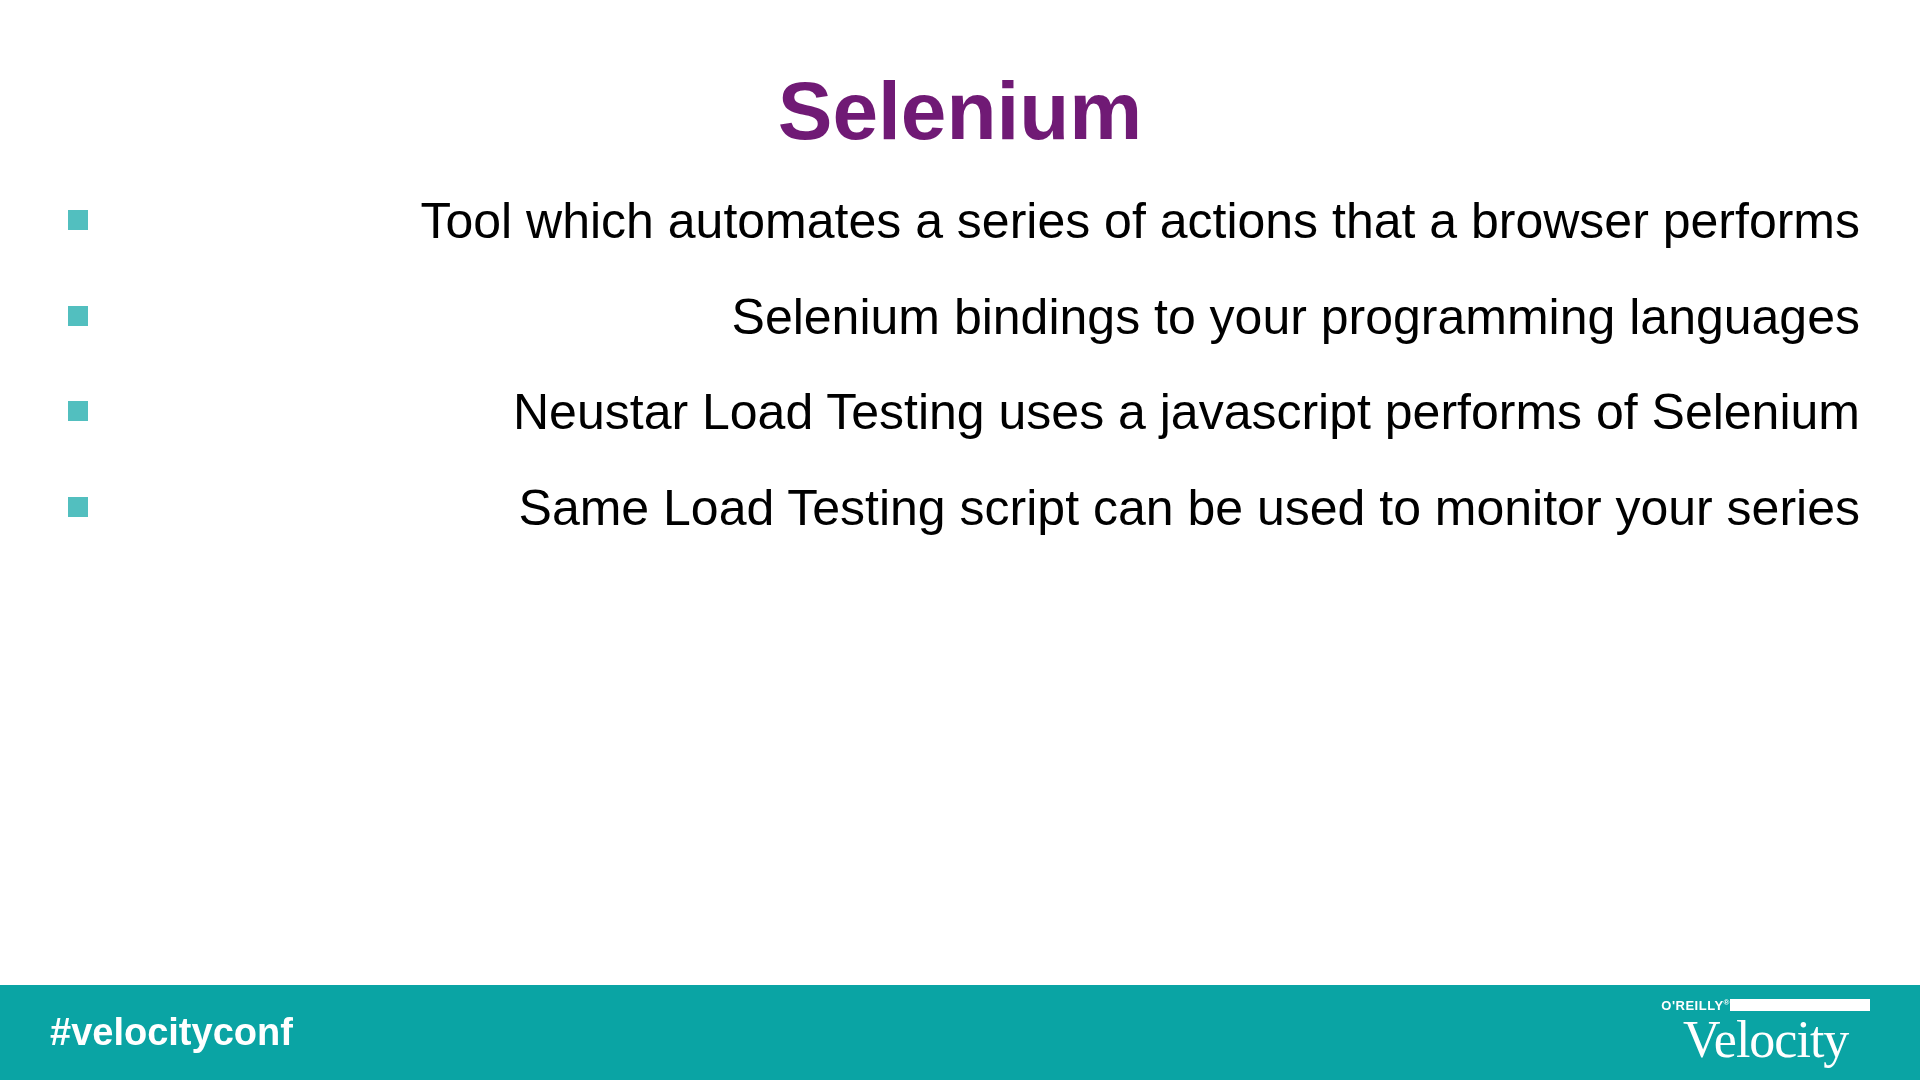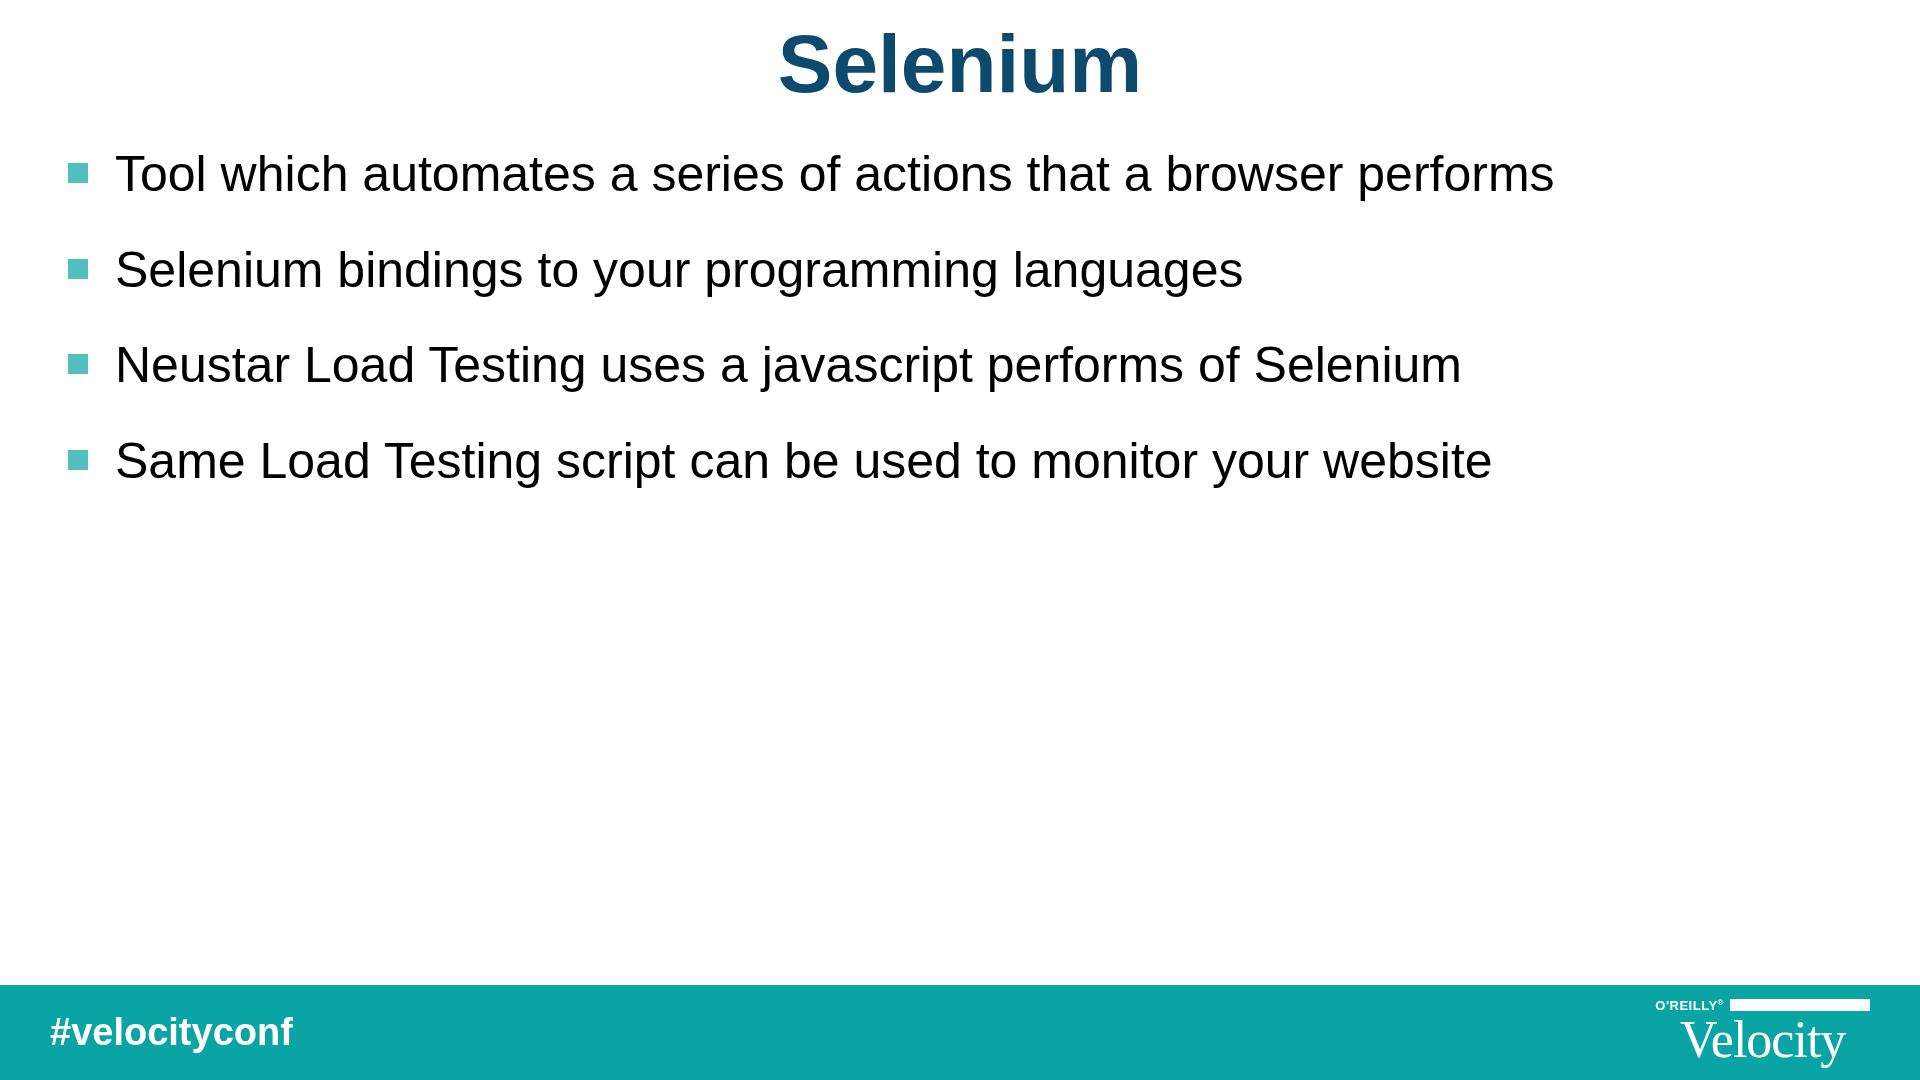--- a/index.html
+++ b/index.html
@@ -1,29 +1,29 @@
 <!DOCTYPE html>
 <html><head>
 <meta charset="utf-8">
 <style>
   * { margin: 0; padding: 0; box-sizing: border-box; }
   html, body { width: 1920px; height: 1080px; font-family: Arial, Helvetica, sans-serif; background: #fff; overflow: hidden; }
   .slide { position: relative; width: 1920px; height: 1080px; }
   .title {
     text-align: center;
-    color: #0c4a6e;
+    color: #701a75;
     font-weight: 700;
     font-size: 82px;
-    padding-top: 17px;
+    padding-top: 64px;
     padding-bottom: 10px;
   }
   .content {
     padding: 20px 60px 0 60px;
   }
-  ul.bullets { list-style: none; }
+  ul.bullets { list-style: none; text-align: right; }
   ul.bullets li {
     position: relative;
     padding-left: 55px;
     font-size: 50px;
     line-height: 1.35;
     color: #000;
     margin-bottom: 28px;
   }
   ul.bullets li .sq {
     position: absolute;
@@ -51,21 +51,20 @@
     font-family: "Segoe UI", Arial, sans-serif;
   }
   .logo {
     text-align: right;
     line-height: 1;
   }
   .logo-top {
     display: flex;
     align-items: center;
     justify-content: flex-end;
-    gap: 6px;
     margin-bottom: 2px;
   }
   .oreilly {
     font-size: 13px;
     font-weight: 700;
     letter-spacing: 0.5px;
     color: #fff;
   }
   .oreilly sup { font-size: 8px; }
   .bar {
@@ -99,21 +98,21 @@
       <li>
         <span class="sq"></span>
         <span>Selenium bindings to your programming languages</span>
       </li>
       <li>
         <span class="sq"></span>
         <span>Neustar Load Testing uses a javascript performs of Selenium</span>
       </li>
       <li>
         <span class="sq"></span>
-        <span>Same Load Testing script can be used to monitor your website</span>
+        <span>Same Load Testing script can be used to monitor your series</span>
       </li>
     </ul>
   </div>
 
   <div class="footer">
     <div class="hashtag">#velocityconf</div>
     <div class="logo">
       <div class="logo-top">
         <span class="oreilly"><span>O'REILLY</span><sup>®</sup></span>
         <span class="bar"></span>

